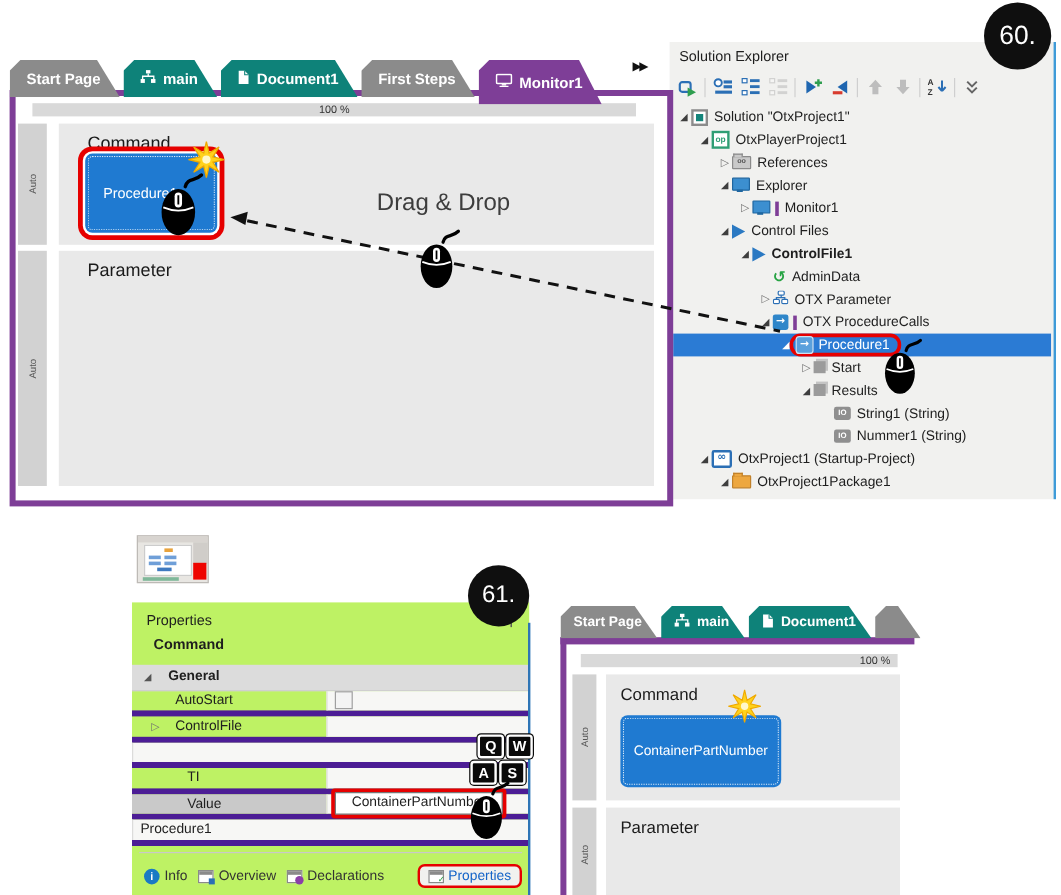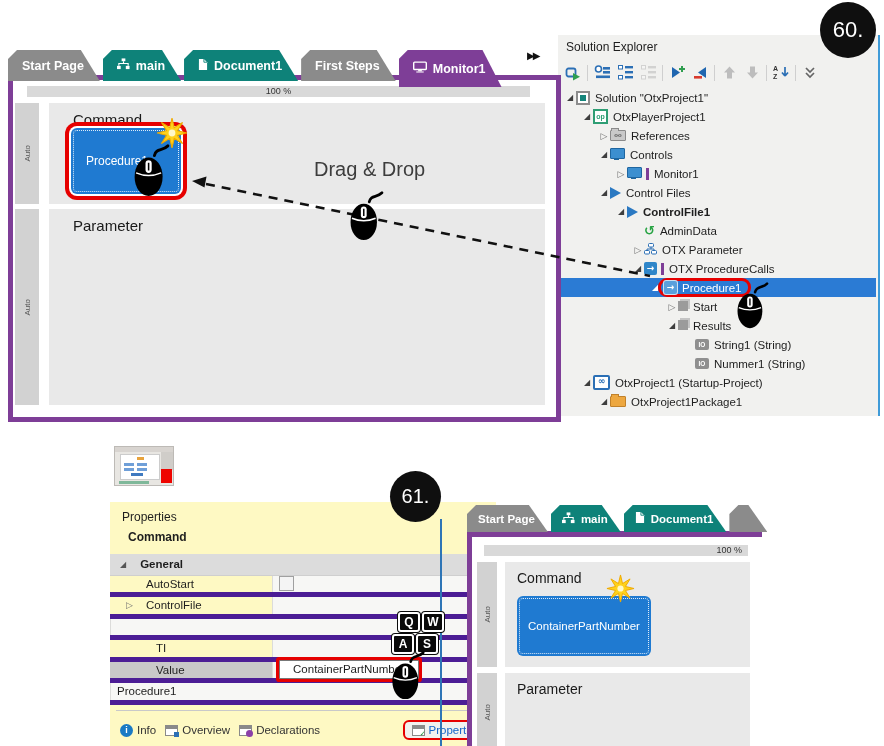--- a/index.html
+++ b/index.html
@@ -80,21 +80,21 @@
   .ti-io-group{width:10px;height:10px;background:#9b9b9b;box-shadow:2px -2px 0 0 #c4c4c4;margin-top:-2px;}
   .ti-io-item{width:14px;height:11px;background:#8f8f8f;border-radius:2px;color:#fff;
       font:bold 6.5px/11px "Liberation Sans",sans-serif;text-align:center;}
   .ti-otx-project{width:13px;height:11px;background:#fff;border:2px solid #2b6fb5;border-radius:2px;
       color:#2b6fb5;font:bold 9px/9px "DejaVu Sans",sans-serif;text-align:center;}
   .ti-package-folder{width:14px;height:9px;background:#eda73f;border:1px solid #c1812a;border-radius:1px;}
   .ti-package-folder::before{content:"";position:absolute;top:-3px;left:0;width:6px;height:2px;
       background:#eda73f;border:1px solid #c1812a;border-bottom:none;}
 
   
-  .props{position:absolute;left:110px;top:502px;width:386px;height:244px;background:#fef9c3;font-size:11.5px;}
+  .props{position:absolute;left:110px;top:502px;width:331px;height:244px;background:#bef264;font-size:11.5px;}
   .props-header{display:flex;align-items:center;height:22px;padding:4px 10px 0 12px;font-size:12px;}
   .props-header .pin{margin-left:auto;}
   .props-context{position:absolute;left:18px;top:28px;font-weight:bold;font-size:12px;}
   .pgrid{position:absolute;left:0;right:0;top:52px;}
   .prow{position:relative;display:flex;align-items:center;height:21.5px;box-sizing:border-box;
         border-bottom:5px solid #4c1d95;}
   .prow .lcell{width:162px;flex:none;display:flex;align-items:center;height:100%;box-sizing:border-box;}
   .prow .vcell{flex:1;display:flex;align-items:center;height:100%;border-left:1px solid #dcdcda;
         padding-left:6px;box-sizing:border-box;background:#f7f7f5;}
   .prow.group{background:#dcdcdc;border-bottom:1px solid #cfcfcf;}
@@ -325,21 +325,21 @@
           <span class="tlabel">OtxPlayerProject1</span>
         </div>
         <div class="tree-row" style="padding-left: 40px;">
           <span class="exp closed">▷</span>
           <span class="ti ti-references">oo</span>
           <span class="tlabel">References</span>
         </div>
         <div class="tree-row" style="padding-left: 40px;">
           <span class="exp open">◢</span>
           <span class="ti ti-monitor"></span>
-          <span class="tlabel">Controls</span>
+          <span class="tlabel">Explorer</span>
         </div>
         <div class="tree-row" style="padding-left: 57px;">
           <span class="exp closed">▷</span>
           <span class="ti ti-monitor"></span>
           <span class="type-bar"></span>
           <span class="tlabel">Monitor1</span>
         </div>
         <div class="tree-row" style="padding-left: 40px;">
           <span class="exp open">◢</span>
           <span class="ti ti-control-file"></span>

